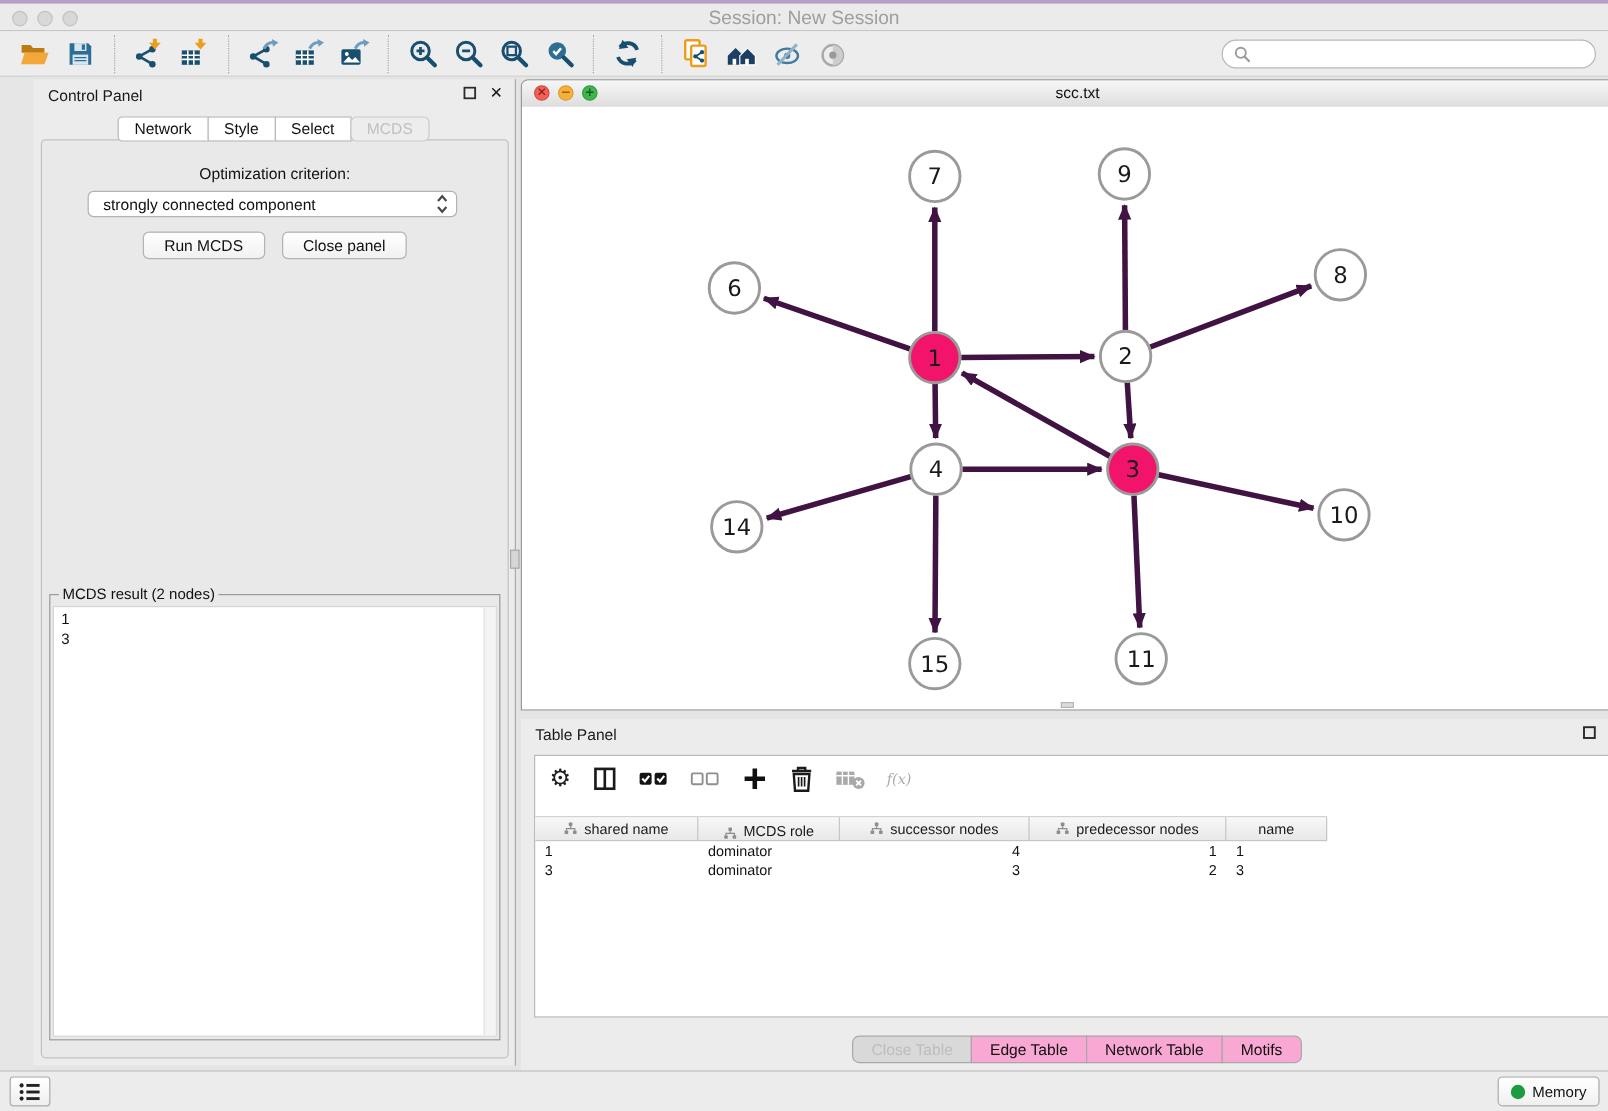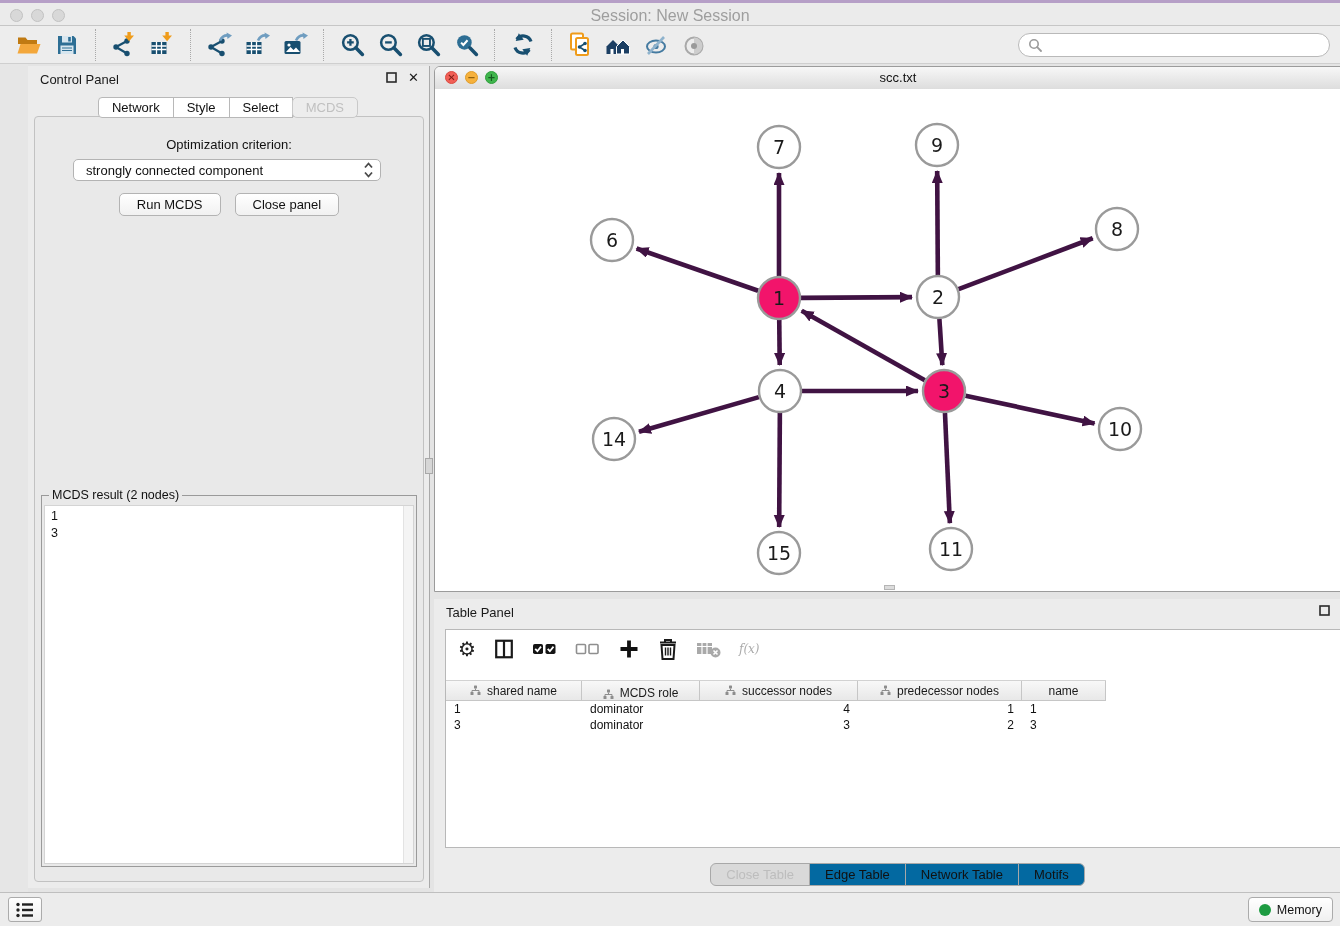--- a/index.html
+++ b/index.html
@@ -59,21 +59,21 @@
   .table-panel{position:absolute;left:406px;top:535px;width:928px;height:294px;background:#ececec;}
   .tp-box{position:absolute;left:11px;right:4px;top:30px;height:219px;background:#fff;border:1px solid #b8b8b8;box-sizing:border-box;overflow:hidden;}
   .tp-toolbar{display:flex;align-items:center;gap:17px;padding:7px 12px;height:38px;box-sizing:border-box;}
   .tp-btn{border:none;background:none;padding:0;display:flex;align-items:center;cursor:default;}
   .tp-table{position:absolute;left:0;top:50px;}
   .tp-thead{display:flex;height:19px;background:linear-gradient(#f8f8f8,#e8e8e8);border-top:1px solid #d2d2d2;border-bottom:1px solid #c6c6c6;box-sizing:content-box;}
   .tp-th{display:flex;align-items:center;justify-content:center;gap:6px;font-size:12px;color:#1a1a1a;border-right:1px solid #c6c6c6;box-sizing:border-box;}
   .tp-row{display:flex;height:16px;}
   .tp-td{font-size:12px;color:#111;padding:1px 8px;box-sizing:border-box;overflow:hidden;}
   .tp-tabs{position:absolute;left:0;right:0;bottom:7px;display:flex;justify-content:center;}
-  .seg-tab{font-size:13px;padding:3px 15px;background:#0369a1;border:1px solid #a8a8a8;margin-left:-1px;color:#111;}
+  .seg-tab{font-size:13px;padding:3px 15px;background:#f9a8d4;border:1px solid #a8a8a8;margin-left:-1px;color:#111;}
   .seg-tab.first{border-radius:6px 0 0 6px;}
   .seg-tab.last{border-radius:0 6px 6px 0;}
   .seg-tab.selected{background:#d9d9d9;color:#bdbdbd;}
   
   .statusbar{position:absolute;left:0;top:892px;width:100%;height:34px;background:#ececec;border-top:1px solid #bfbfbf;box-sizing:border-box;}
   .hist-btn{position:absolute;left:8px;top:4px;width:34px;height:25px;background:linear-gradient(#fff,#efefef);border:1px solid #ababab;border-radius:3px;display:flex;align-items:center;justify-content:center;}
   .mem{position:absolute;right:7px;top:4px;height:25px;background:linear-gradient(#fff,#f0f0f0);border:1px solid #ababab;border-radius:4px;display:flex;align-items:center;gap:6px;padding:0 10px;font-size:12.5px;font-family:inherit;color:#111;}
   .dot{width:12px;height:12px;border-radius:50%;background:#1d9b41;}
 </style>
 </head>

